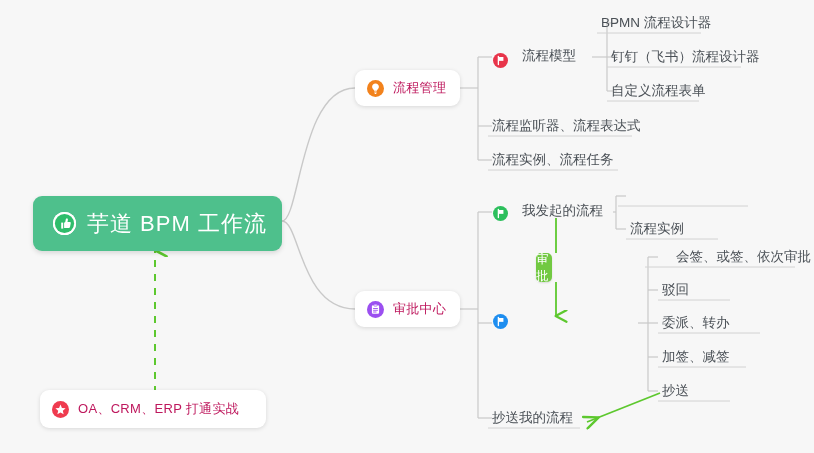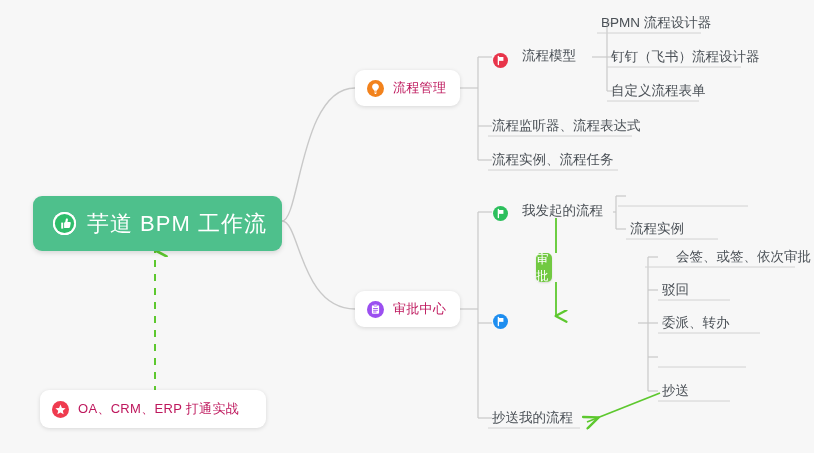--- a/index.html
+++ b/index.html
@@ -236,20 +236,21 @@
         <circle cx="8.5" cy="8.5" r="8.5" fill="#1e8ef0"></circle>
         <path d="M6.1 3.9 v9.2" stroke="#ffffff" stroke-width="1.5" stroke-linecap="round"></path>
         <path d="M6.8 4.5 h5.0 v4.4 h-5.0 z" fill="#ffffff"></path>
       </svg>
     </span>
   </div>
 
   <div class="leaf" style="left:628px;top:248px;margin-left:44px;">会签、或签、依次审批</div>
   <div class="leaf" style="left:658px;top:281px;">驳回</div>
   <div class="leaf" style="left:658px;top:314px;">委派、转办</div>
+  <div class="leaf" style="left:658px;top:348px;">加签、减签</div>
   <div class="leaf" style="left:658px;top:382px;">抄送</div>
 
   <div class="leaf" style="left:488px;top:409px;">抄送我的流程</div>
 
   <div id="badge-approve">
     <span>审批</span>
   </div>
 
 </div>
 

